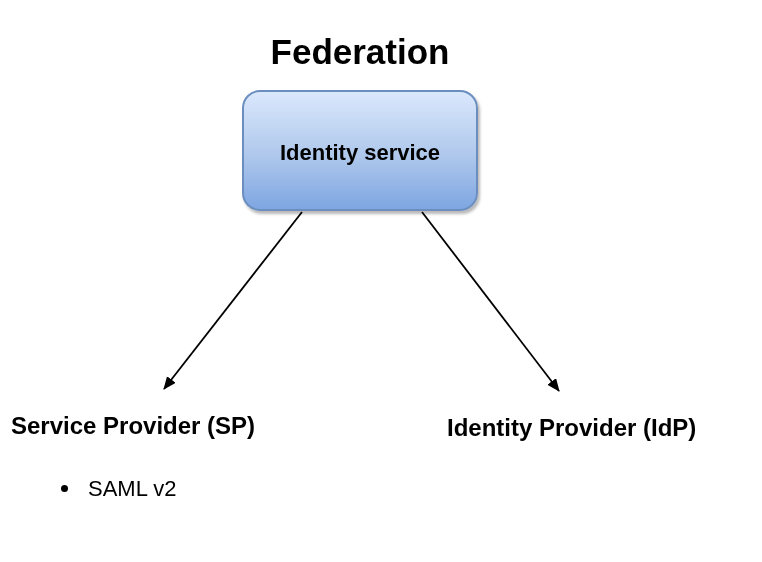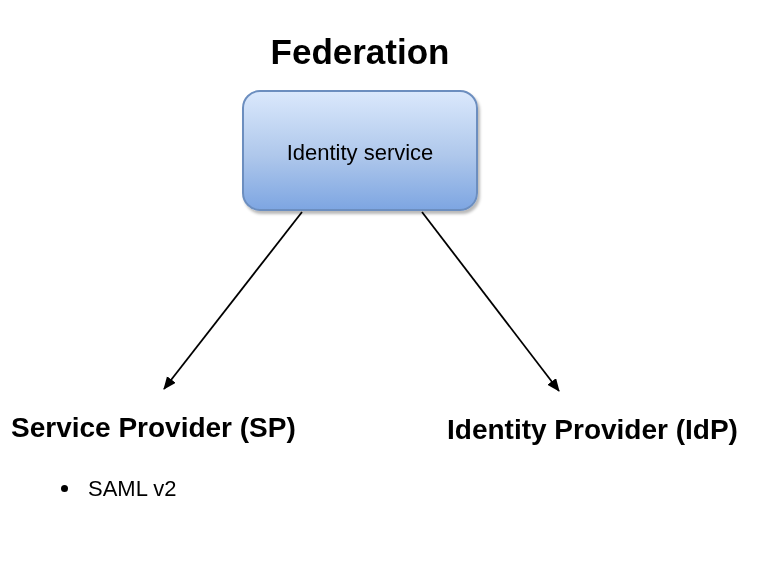--- a/index.html
+++ b/index.html
@@ -42,30 +42,31 @@
     display: flex;
     flex-direction: column;
     align-items: center;
     justify-content: center;
     padding-top: 4px;
   }
   .node-line {
     font-size: 22px;
     line-height: 30px;
     white-space: nowrap;
+    font-weight: bold;
   }
   .arrows {
     position: absolute;
     left: 0;
     top: 0;
     pointer-events: none;
   }
   .section-heading {
     position: absolute;
-    font-size: 28px;
+    font-size: 24px;
     font-weight: bold;
     line-height: 1;
     white-space: nowrap;
   }
   .heading-sp  { left: 11px;  top: 414px; }
   .heading-idp { left: 447px; top: 416px; }
   .bullet-list {
     position: absolute;
     display: flex;
     flex-direction: column;

